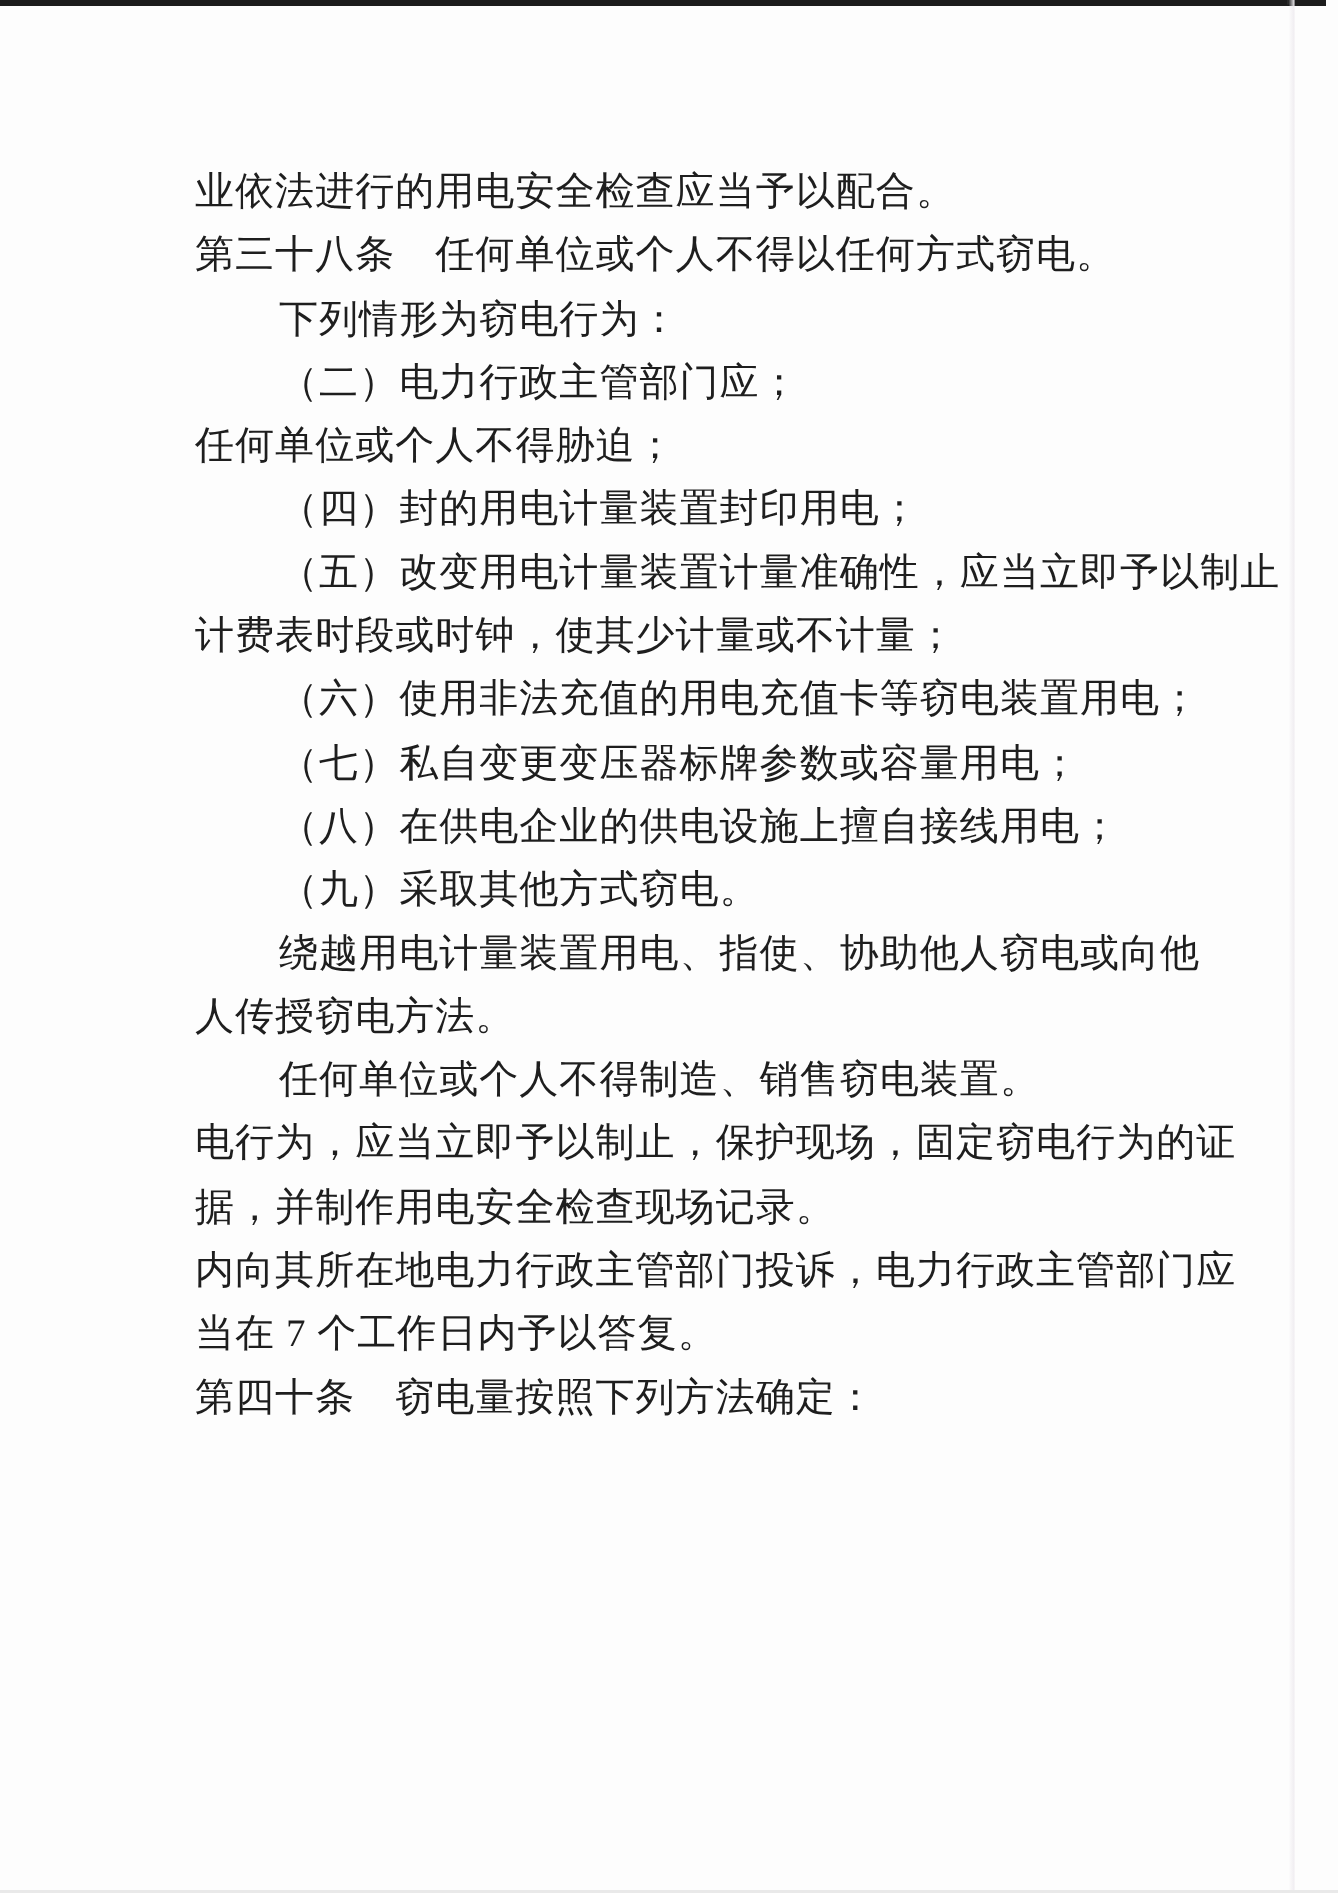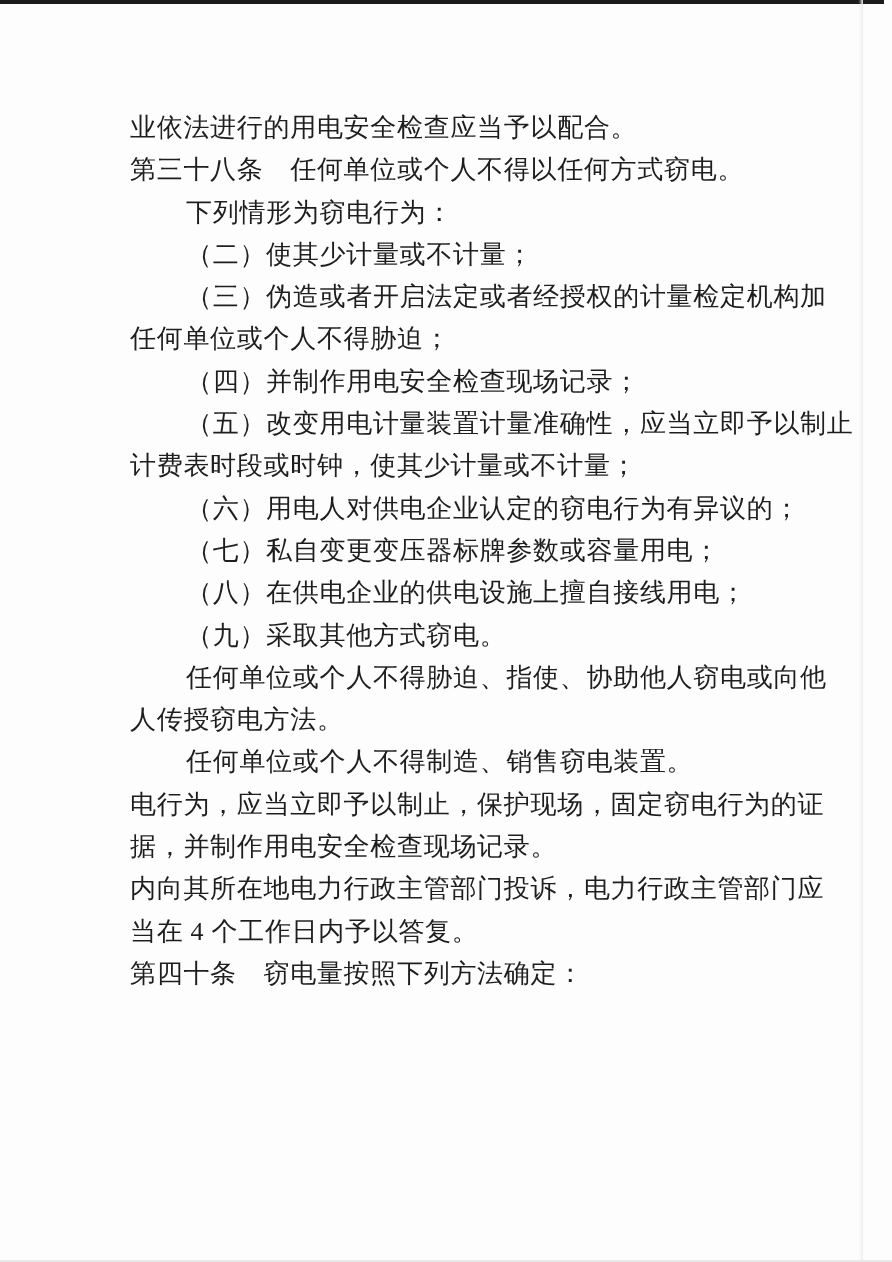--- a/index.html
+++ b/index.html
@@ -78,33 +78,32 @@
 
   <div class="scan-top-bar"></div>
   <div class="scan-top-corner"></div>
   <div class="scan-right-edge"></div>
   <div class="scan-bottom-edge"></div>
 
   <div class="text-block">
     <div class="line">业依法进行的用电安全检查应当予以配合。</div>
     <div class="line">第三十八条　任何单位或个人不得以任何方式窃电。</div>
     <div class="line indent">下列情形为窃电行为：</div>
-    <div class="line indent">（二）使其少计量或不计量；</div>
-    <div class="line indent">（三）伪造或者开启法定或者经授权的计量检定机构加</div>
+    <div class="line indent">（二）电力行政主管部门应；</div>
     <div class="line">任何单位或个人不得胁迫；</div>
-    <div class="line indent">（四）并制作用电安全检查现场记录；</div>
+    <div class="line indent">（四）封的用电计量装置封印用电；</div>
     <div class="line indent">（五）改变用电计量装置计量准确性，应当立即予以制止</div>
     <div class="line">计费表时段或时钟，使其少计量或不计量；</div>
-    <div class="line indent">（六）用电人对供电企业认定的窃电行为有异议的；</div>
+    <div class="line indent">（六）使用非法充值的用电充值卡等窃电装置用电；</div>
     <div class="line indent">（七）私自变更变压器标牌参数或容量用电；</div>
     <div class="line indent">（八）在供电企业的供电设施上擅自接线用电；</div>
     <div class="line indent">（九）采取其他方式窃电。</div>
-    <div class="line indent">任何单位或个人不得胁迫、指使、协助他人窃电或向他</div>
+    <div class="line indent">绕越用电计量装置用电、指使、协助他人窃电或向他</div>
     <div class="line">人传授窃电方法。</div>
     <div class="line indent">任何单位或个人不得制造、销售窃电装置。</div>
     <div class="line">电行为，应当立即予以制止，保护现场，固定窃电行为的证</div>
     <div class="line">据，并制作用电安全检查现场记录。</div>
     <div class="line">内向其所在地电力行政主管部门投诉，电力行政主管部门应</div>
-    <div class="line">当在 4 个工作日内予以答复。</div>
+    <div class="line">当在 7 个工作日内予以答复。</div>
     <div class="line">第四十条　窃电量按照下列方法确定：</div>
   </div>
 
 </div>
 
 </body></html>

